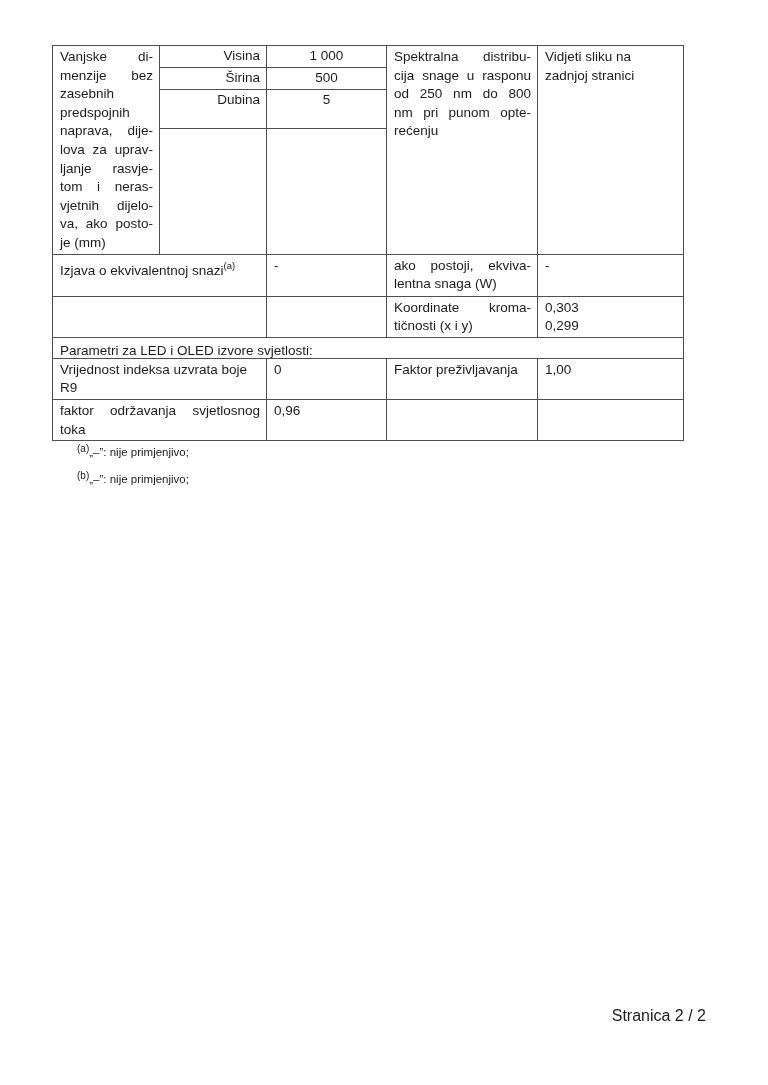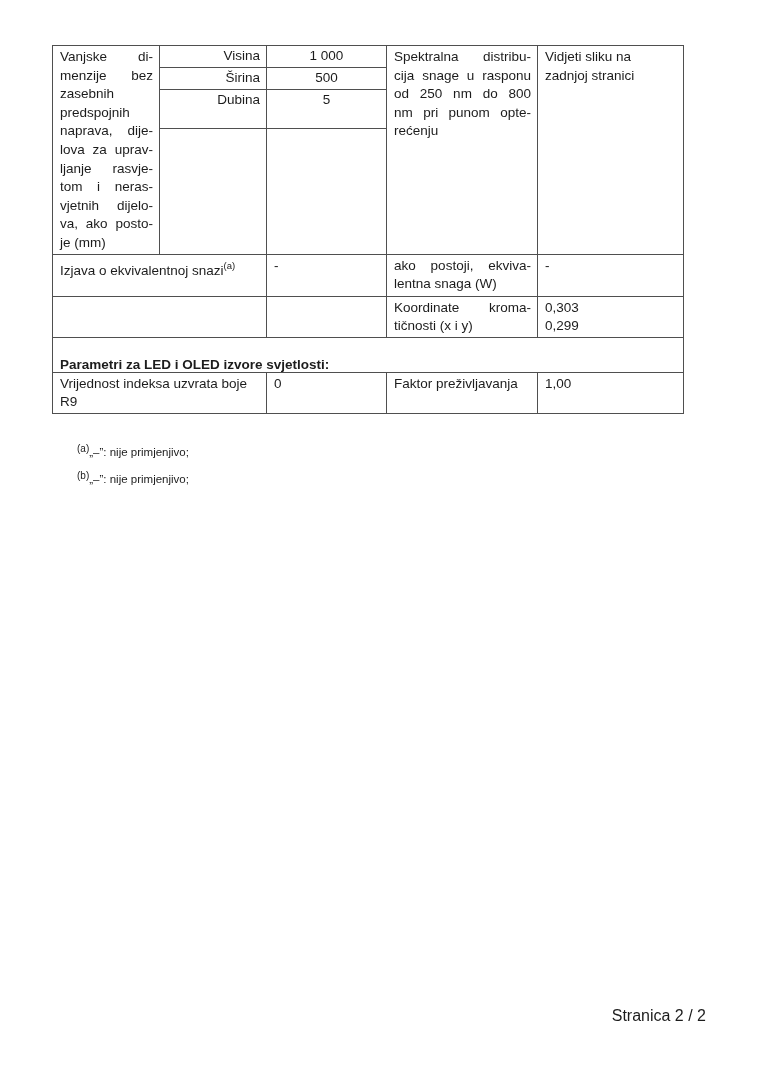--- a/index.html
+++ b/index.html
@@ -20,21 +20,21 @@
   td.nopad{padding:0;}
   .sub-row{
     height:22px;border-bottom:1px solid #4f4f4f;box-sizing:border-box;
     padding:1px 6px 0 7px;font-size:13.5px;line-height:18px;text-align:right;
   }
   .sub-row:last-child{height:39px;}
   .sub-vals .sub-row{text-align:center;padding-left:0;padding-right:0;}
   .c{padding-left:2px;padding-right:2px;}
   .jl{text-align:justify;text-align-last:justify;}
   .section-header td{
-    font-weight:bold;line-height:15px;padding-top:19px;padding-bottom:0;
+    font-weight:normal;line-height:15px;padding-top:5px;padding-bottom:0;
   }
   .fn-block{position:absolute;left:69px;top:437px;margin-left:8px;}
   .fn{font-size:11.5px;line-height:23px;color:#1c1c1c;}
   .fn sup{font-size:10px;vertical-align:4px;letter-spacing:0;}
   .page-footer{
     position:absolute;top:1007px;right:62px;
     font-size:16px;color:#1c1c1c;
   }
 </style>
 </head>
@@ -131,20 +131,31 @@
       <td colspan="2">
         <div>
             <div>Vrijednost indeksa uzvrata boje</div>
             <div>R9</div>
           </div>
       </td>
       <td class="c">0</td>
       <td>Faktor preživljavanja</td>
       <td class="c">1,00</td>
     </tr>
+    <tr style="height:41px">
+      <td colspan="2">
+        <div>
+            <div class="jl">faktor održavanja svjetlosnog</div>
+            <div>toka</div>
+          </div>
+      </td>
+      <td class="c">0,96</td>
+      <td></td>
+      <td></td>
+    </tr>
   </tbody>
 </table>
 
 <div class="fn-block">
   <div class="fn">
     <sup>(a)</sup><span>„–”: nije primjenjivo;</span>
   </div>
   <div class="fn">
     <sup>(b)</sup><span>„–”: nije primjenjivo;</span>
   </div>

